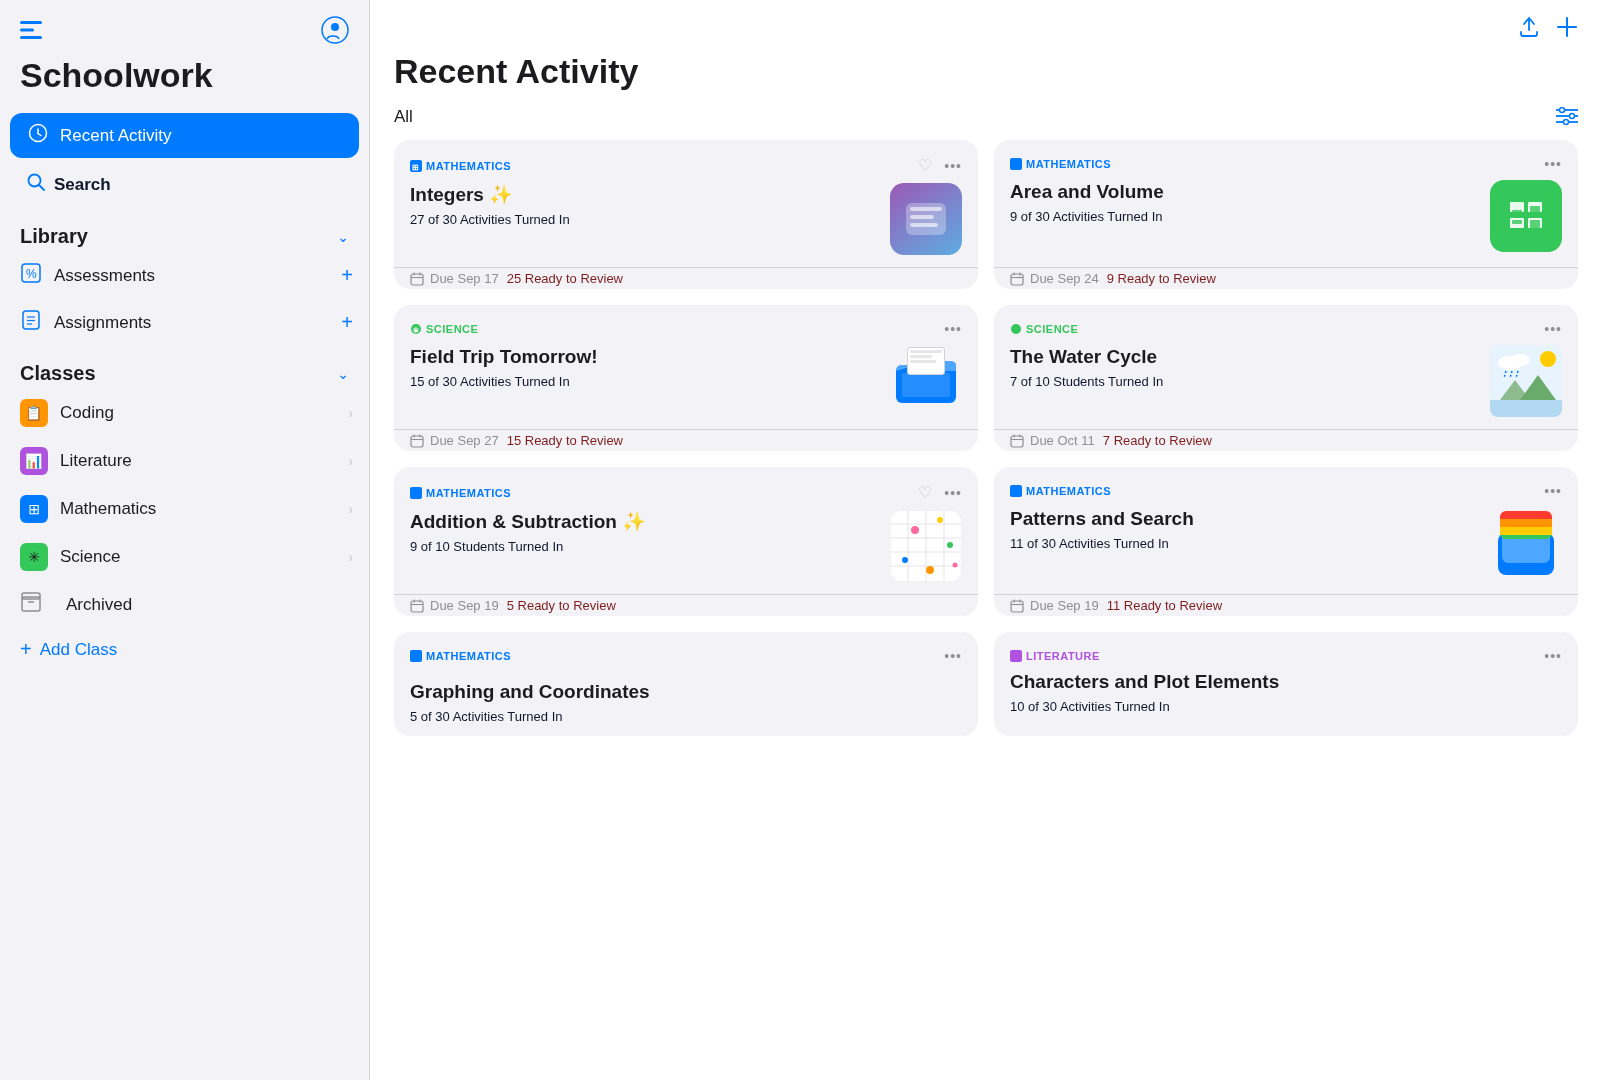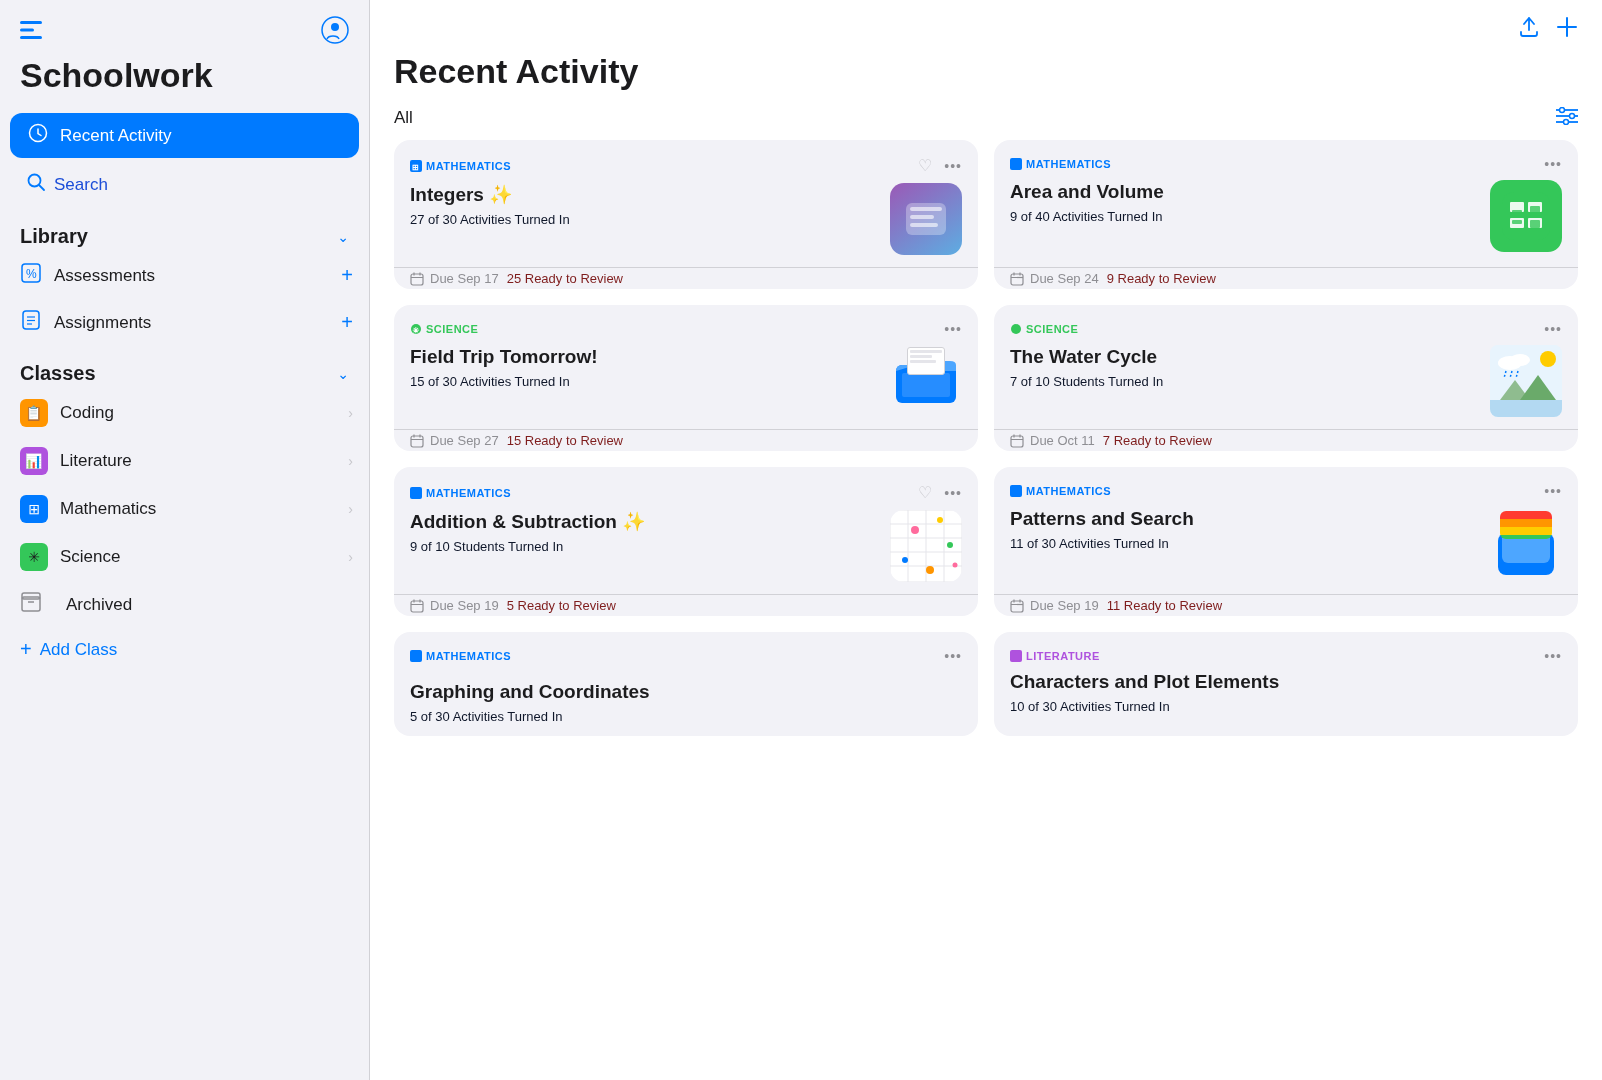--- a/index.html
+++ b/index.html
@@ -76,22 +76,22 @@
 
     .sidebar-search {
       display: flex;
       align-items: center;
       gap: 8px;
       padding: 10px 16px;
       margin: 2px 10px;
       cursor: pointer;
       border-radius: 12px;
       font-size: 17px;
-      font-weight: 400;
-      color: #1d4ed8;
+      font-weight: 700;
+      color: #0f172a;
     }
     .sidebar-search .search-icon { color: #007aff; font-size: 20px; }
 
     .section-header {
       display: flex;
       justify-content: space-between;
       align-items: center;
       padding: 16px 20px 4px 20px;
     }
     .section-title {
@@ -208,21 +208,20 @@
     .main-title {
       font-size: 34px;
       font-weight: 700;
       color: #1c1c1e;
       padding: 0 24px 12px 24px;
     }
 
     .filter-bar {
       display: flex;
       justify-content: space-between;
-      align-items: center;
       padding: 4px 24px 12px 24px;
     }
     .filter-label {
       font-size: 17px;
       font-weight: 500;
       color: #1c1c1e;
     }
     .filter-icon-btn {
       background: none;
       border: none;
@@ -603,21 +602,21 @@
               </svg>
             <span>MATHEMATICS</span>
           </span>
           <div class="card-actions">
             <span class="card-more">•••</span>
           </div>
         </div>
         <div class="card-content-row">
           <div class="card-text">
             <div class="card-title">Area and Volume</div>
-            <div class="card-subtitle">9 of 40 Activities Turned In</div>
+            <div class="card-subtitle">9 of 30 Activities Turned In</div>
           </div>
           <div class="card-thumb numbers-icon">
             <svg width="48" height="48" viewBox="0 0 48 48" fill="none">
               <rect x="0" y="0" width="48" height="48" rx="12" fill="#34c759"></rect>
               <rect x="8" y="10" width="14" height="10" rx="1" fill="white" opacity="0.9"></rect>
               <rect x="26" y="10" width="14" height="10" rx="1" fill="white" opacity="0.9"></rect>
               <rect x="8" y="26" width="14" height="10" rx="1" fill="white" opacity="0.9"></rect>
               <rect x="26" y="26" width="14" height="10" rx="1" fill="white" opacity="0.9"></rect>
               <rect x="10" y="18" width="10" height="6" rx="1" fill="#34c759" opacity="0.8"></rect>
               <rect x="28" y="14" width="10" height="10" rx="1" fill="#34c759" opacity="0.8"></rect>

